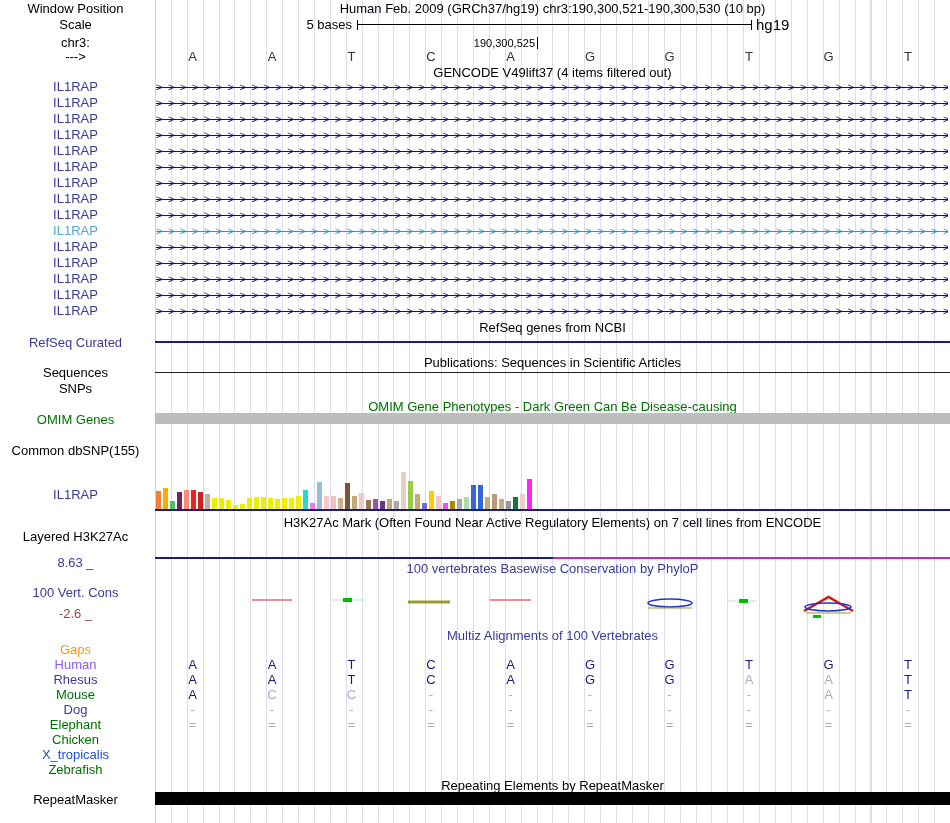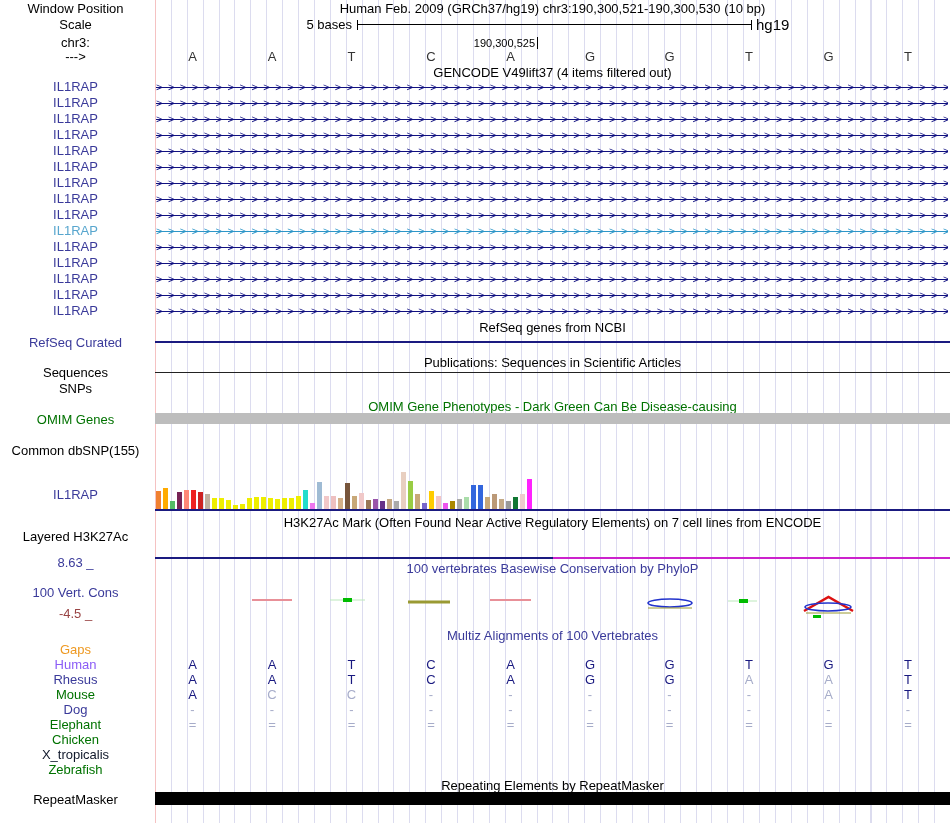--- a/index.html
+++ b/index.html
@@ -201,21 +201,21 @@
   <div class="hline" style="left:155px;top:509px;width:795px;height:2px;background:#1A1A80"></div>
 
   <div class="ctitle" style="top:516px">H3K27Ac Mark (Often Found Near Active Regulatory Elements) on 7 cell lines from ENCODE</div>
   <div class="lab" style="top:530px">Layered H3K27Ac</div>
   <div class="hline" style="left:155px;top:557px;width:398px;height:2px;background:#1A1A80"></div>
   <div class="hline" style="left:553px;top:557px;width:397px;height:2px;background:#CC22CC"></div>
 
   <div class="lab blue" style="top:556px">8.63 _</div>
   <div class="ctitle blue" style="top:562px">100 vertebrates Basewise Conservation by PhyloP</div>
   <div class="lab blue" style="top:586px">100 Vert. Cons</div>
-  <div class="lab maroon" style="top:607px">-4.5 _</div>
+  <div class="lab maroon" style="top:607px">-2.6 _</div>
   <svg id="phylop-svg" class="bar-chart-overlay" width="950" height="823">
       <line x1="252" x2="292" y1="600" y2="600" stroke="#E89098" stroke-width="2"></line>
       <line x1="330" x2="365" y1="600" y2="600" stroke="#BBE8BB" stroke-width="1"></line>
       <rect x="343" y="598" width="9" height="4" fill="#00BB00"></rect>
       <line x1="408" x2="450" y1="602" y2="602" stroke="#9A9A33" stroke-width="3"></line>
       <line x1="490" x2="531" y1="600" y2="600" stroke="#E89098" stroke-width="2"></line>
       <ellipse cx="670" cy="603" rx="22" ry="4" fill="none" stroke="#2233CC" stroke-width="1.6"></ellipse>
       <line x1="648" x2="692" y1="608" y2="608" stroke="#9A9A33" stroke-width="1"></line>
       <line x1="728" x2="757" y1="601" y2="601" stroke="#BBE8BB" stroke-width="1"></line>
       <rect x="739" y="599" width="9" height="4" fill="#00BB00"></rect>
@@ -277,20 +277,20 @@
       <div class="mzletter" style="left: 261px; top: 718px; color: rgb(166, 172, 201);">=</div>
       <div class="mzletter" style="left: 340.5px; top: 718px; color: rgb(166, 172, 201);">=</div>
       <div class="mzletter" style="left: 420px; top: 718px; color: rgb(166, 172, 201);">=</div>
       <div class="mzletter" style="left: 499.5px; top: 718px; color: rgb(166, 172, 201);">=</div>
       <div class="mzletter" style="left: 579px; top: 718px; color: rgb(166, 172, 201);">=</div>
       <div class="mzletter" style="left: 658.5px; top: 718px; color: rgb(166, 172, 201);">=</div>
       <div class="mzletter" style="left: 738px; top: 718px; color: rgb(166, 172, 201);">=</div>
       <div class="mzletter" style="left: 817.5px; top: 718px; color: rgb(166, 172, 201);">=</div>
       <div class="mzletter" style="left: 897px; top: 718px; color: rgb(166, 172, 201);">=</div>
       <div class="lab" style="top: 733px; color: rgb(0, 114, 0);">Chicken</div>
-      <div class="lab" style="top: 748px; color: #0f172a;">X_tropicalis</div>
+      <div class="lab" style="top: 748px; color: #1d4ed8;">X_tropicalis</div>
       <div class="lab" style="top: 763px; color: rgb(0, 114, 0);">Zebrafish</div>
     </div>
 
   <div class="ctitle" style="top:779px">Repeating Elements by RepeatMasker</div>
   <div class="lab" style="top:793px">RepeatMasker</div>
   <div class="hline" style="left:155px;top:792px;width:795px;height:13px;background:#000"></div>
 </div>
 
 </body></html>

